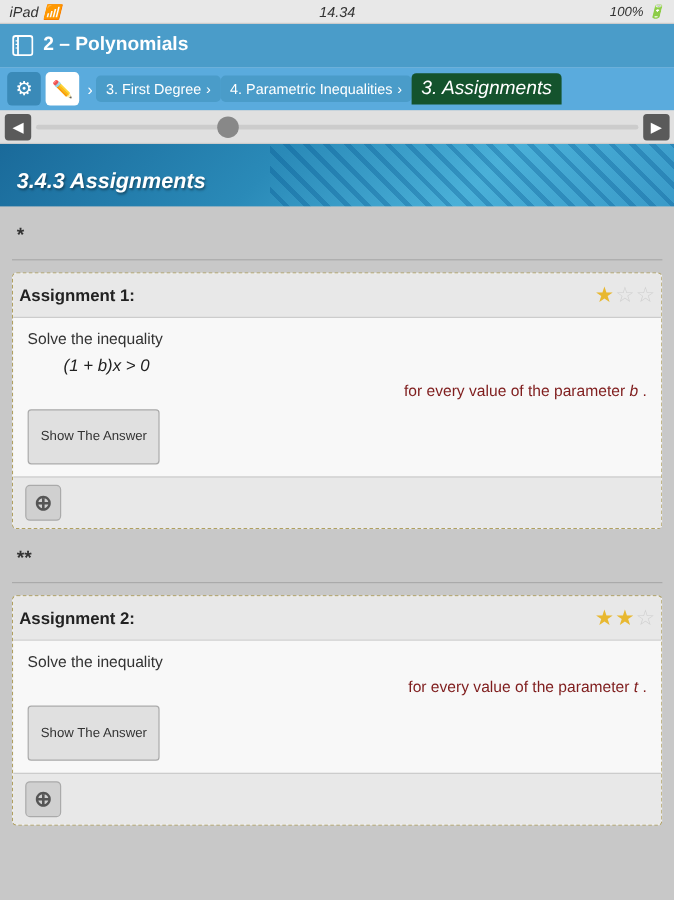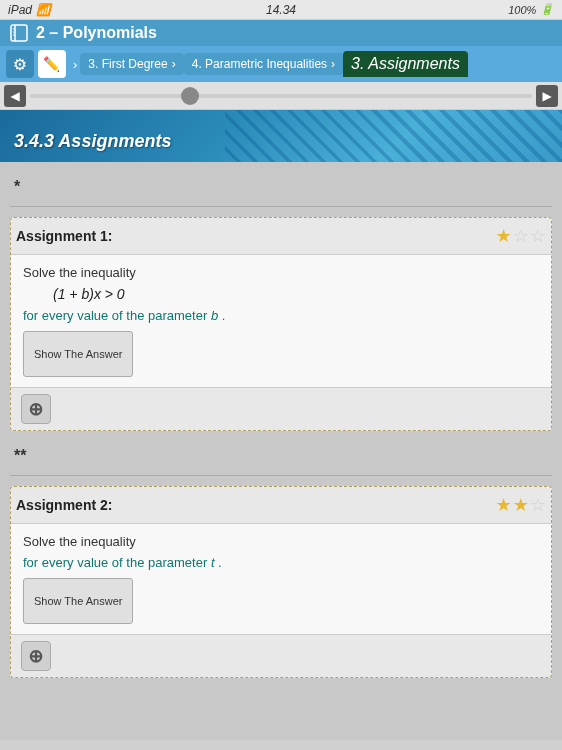--- a/index.html
+++ b/index.html
@@ -25,21 +25,21 @@
       border-bottom: 1px solid #ccc;
       font-style: italic;
     }
     .status-bar-left { display: flex; align-items: center; gap: 4px; }
     .status-bar-center { position: absolute; left: 50%; transform: translateX(-50%); font-size: 12px; }
     .status-bar-right { display: flex; align-items: center; gap: 4px; font-size: 11px; }
 
     
     .title-bar {
       background: #4a9cc9;
-      height: 26px;
+      height: 36px;
       display: flex;
       align-items: center;
       padding: 0 10px;
       gap: 8px;
     }
     .title-bar-icon {
       width: 14px;
       height: 14px;
       background: #333;
       border-radius: 2px;
@@ -255,22 +255,23 @@
       margin-bottom: 6px;
     }
     .assignment-math {
       font-size: 14px;
       color: #222;
       margin: 6px 0 6px 30px;
       font-style: italic;
     }
     .assignment-param {
       font-size: 13px;
-      color: #0f766e;
+      color: #7f1d1d;
       margin-bottom: 8px;
+      text-align: right;
     }
     .show-answer-btn {
       background: #e0e0e0;
       border: 1px solid #aaa;
       border-radius: 3px;
       padding: 16px 10px;
       font-size: 11px;
       color: #333;
       cursor: pointer;
     }

